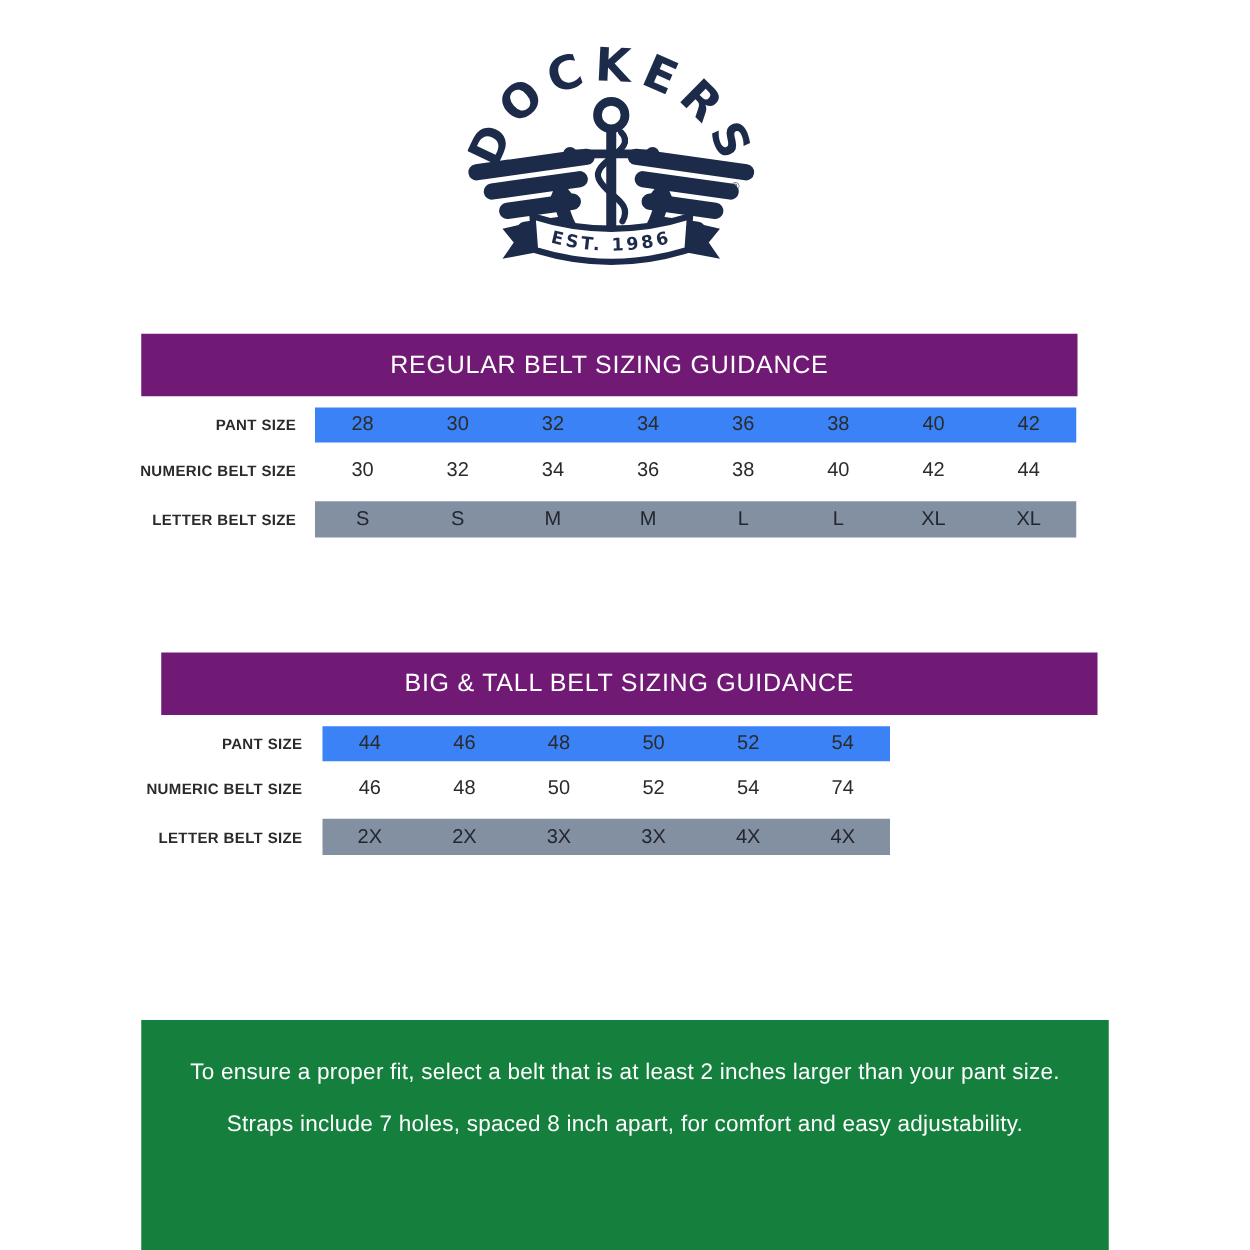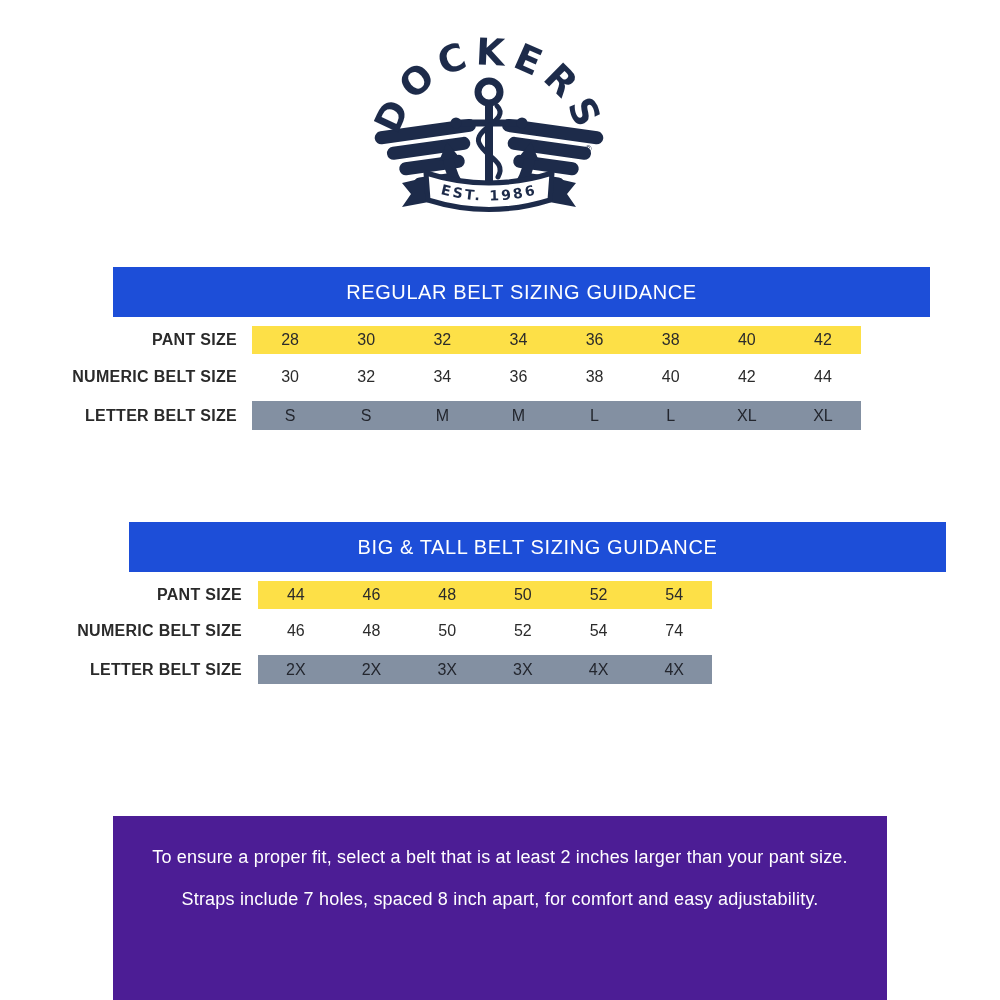--- a/index.html
+++ b/index.html
@@ -4,52 +4,52 @@
 <style>
   html,body{margin:0;padding:0;background:#ffffff;}
   #page{
     position:relative;width:1000px;height:1000px;background:#ffffff;
     font-family:"Liberation Sans", sans-serif;overflow:hidden;
   }
   
   .logo-wrap{position:absolute;left:374px;top:30px;width:230px;height:200px;}
   
   .bar{
-    position:absolute;left:113px;width:817px;height:50px;background:#1d4ed8;
+    position:absolute;left:113px;width:749px;height:50px;background:#701a75;
     color:#ffffff;font-size:20px;letter-spacing:.6px;line-height:50px;
     text-align:center;font-weight:400;
   }
   #bar-regular{top:267px;}
   #bar-bigtall{top:522px;margin-left:16px;}
   
   .srow{position:absolute;left:113px;height:28px;}
   .srow .rlabel{
     position:absolute;top:0;bottom:0;display:flex;align-items:center;justify-content:flex-end;
-    font-size:16px;font-weight:600;letter-spacing:.3px;color:#2a2a2a;white-space:nowrap;
+    font-size:12px;font-weight:600;letter-spacing:.3px;color:#2a2a2a;white-space:nowrap;
   }
   .srow .band{
     position:absolute;top:0;bottom:0;display:flex;align-items:center;
   }
   .band .cell{
     flex:1;text-align:center;font-size:16px;color:#2b2b2b;
   }
-  .band.light{background:#fde047;}
+  .band.light{background:#3b82f6;}
   .band.plain{background:transparent;}
   .band.slate{background:#8390a2;}
   .band.slate .cell{color:#23262e;}
   
   .reg .rlabel{left:0;width:124px;}
   .reg .band{left:139px;width:609px;}
   
   .bt .rlabel{left:0;width:129px;}
   .bt .band{left:145px;width:454px;}
   
   #footer{
     position:absolute;left:113px;top:816px;width:774px;height:184px;
-    background:#4c1d95;color:#ffffff;text-align:center;
+    background:#15803d;color:#ffffff;text-align:center;
     padding-top:27px;box-sizing:border-box;
   }
   #footer .fline{font-size:18px;line-height:28px;margin-bottom:14px;letter-spacing:.2px;}
 </style>
 </head>
 <body>
 
 <div id="page">
 
   <div class="logo-wrap">

